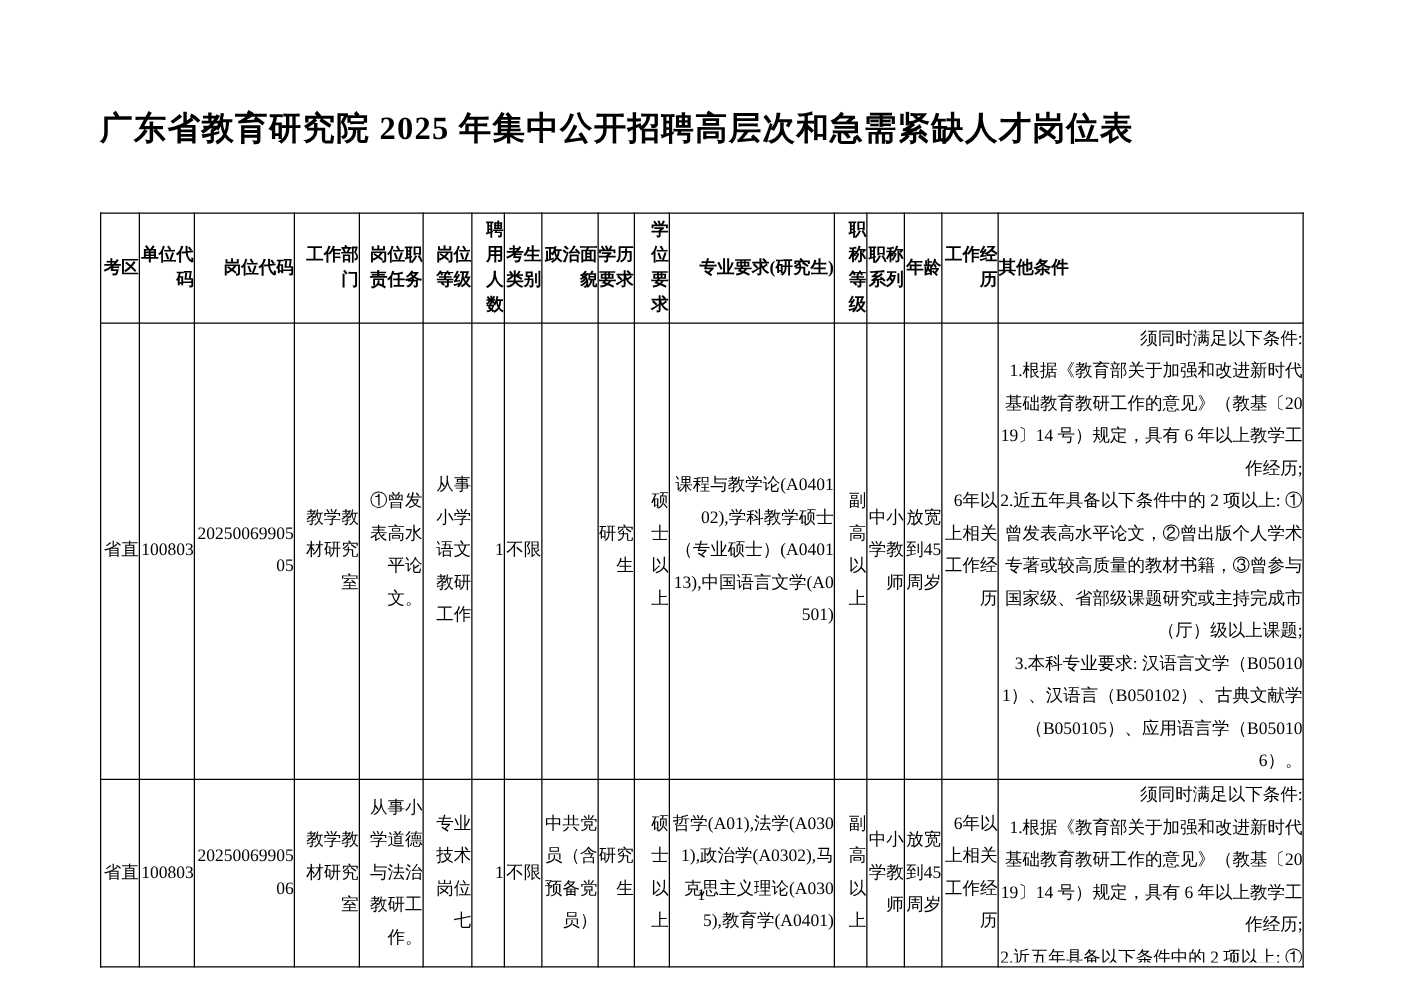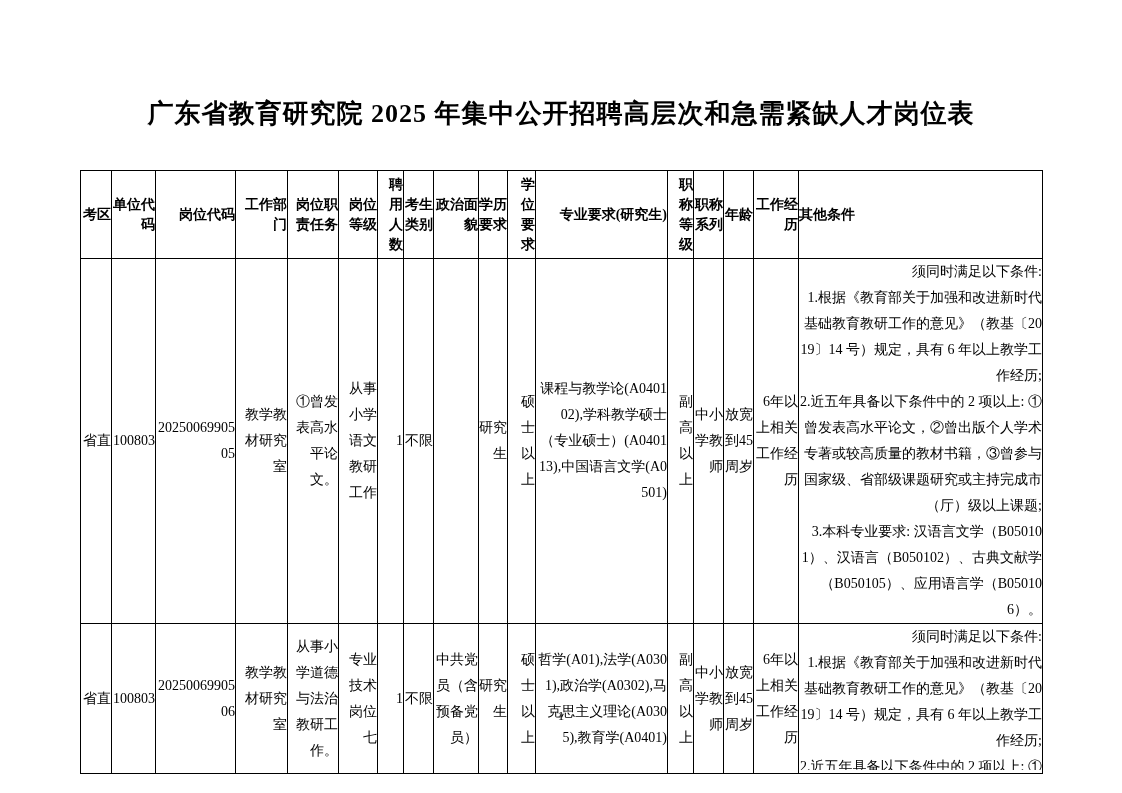--- a/index.html
+++ b/index.html
@@ -6,22 +6,21 @@
   body{
     width:1122px;height:793px;
     background:#ffffff;
     position:relative;
     font-family:"Liberation Serif", serif;
     color:#000;
     overflow:hidden;
   }
   .doc-title{
     position:absolute;
-    top:96px;left:80px;width:962px;
-    text-align:center;
+    top:85px;left:80px;width:962px;
     font-size:26px;
     font-weight:bold;
     letter-spacing:1px;
     white-space:nowrap;
   }
   table.jobs{
     position:absolute;
     left:80px;top:170px;
     width:962px;
     border-collapse:collapse;

